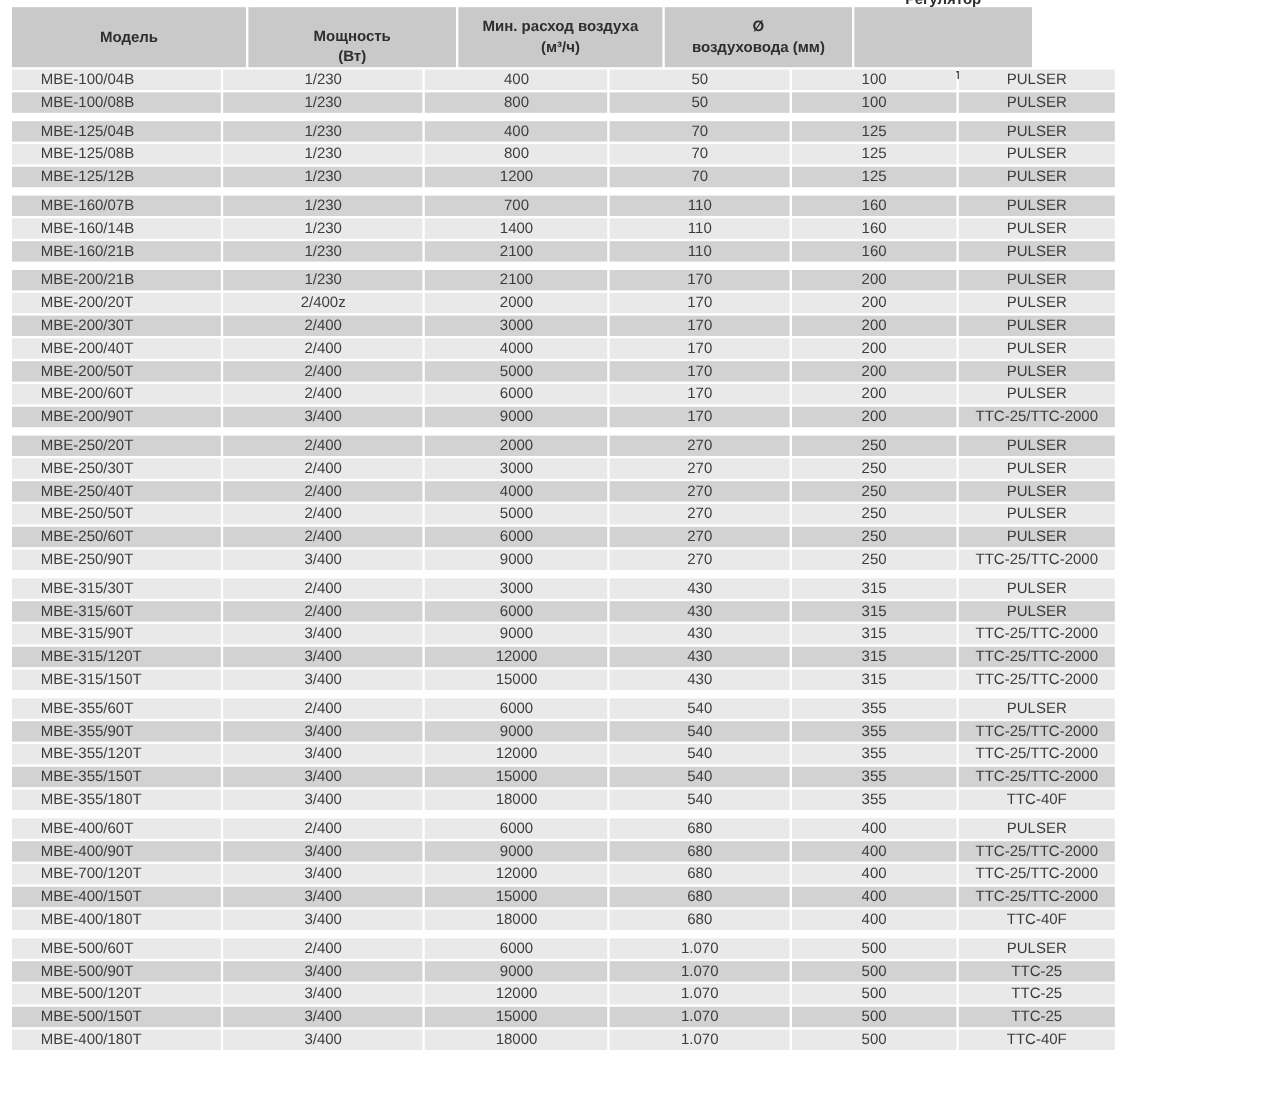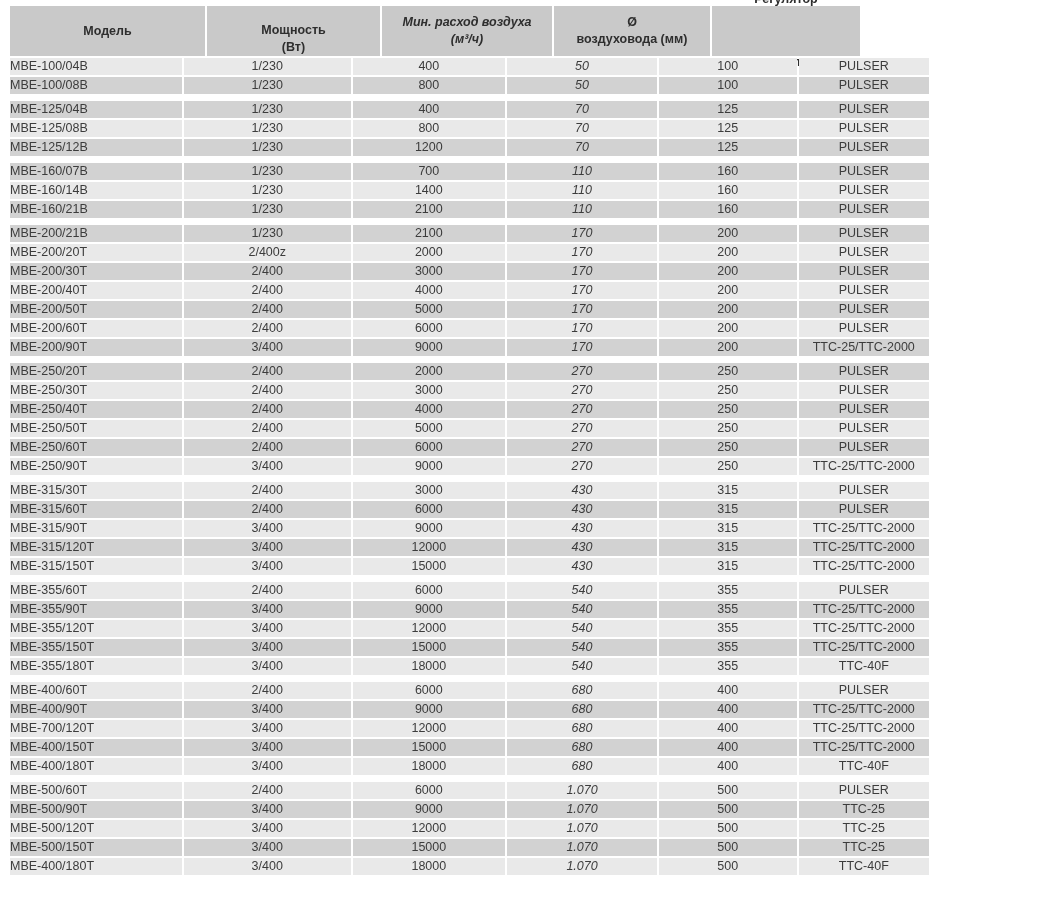--- a/index.html
+++ b/index.html
@@ -25,24 +25,24 @@
     text-align: center;
   }
   .cell {
     height: 17px; line-height: 17px;
     font-size: 12.5px; text-align: center;
     white-space: nowrap; overflow: hidden;
   }
   .c0 { width: 195px; }
   .c1 { width: 189px; }
   .c2 { width: 173px; justify-content: flex-end; }
-  .c3 { width: 170px; font-style: italic; }
+  .c3 { width: 170px; }
   .c4 { width: 156px; }
   .c5 { width: 148px; gap: 46px; }
-  .cell.c0 { text-align: left; padding-left: 0; }
+  .cell.c0 { text-align: left; padding-left: 24px; }
   .hcell.c0 { padding-left: 0; }
   .shade-light .cell { background: #e9e9e9; }
   .shade-dark  .cell { background: #d2d2d2; }
   .group-sep { height: 5px; }
 </style>
 </head>
 <body>
 
 <div class="sheet">
   <div class="spec-table">

